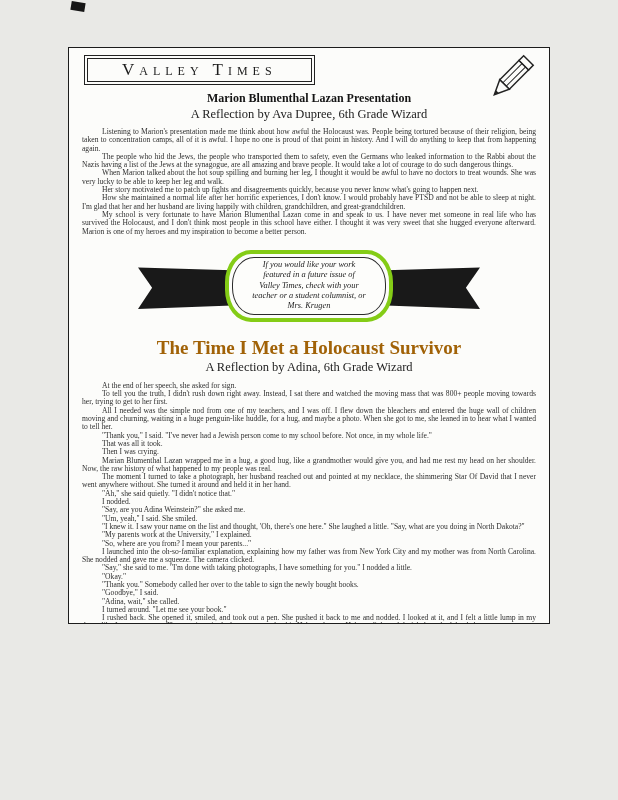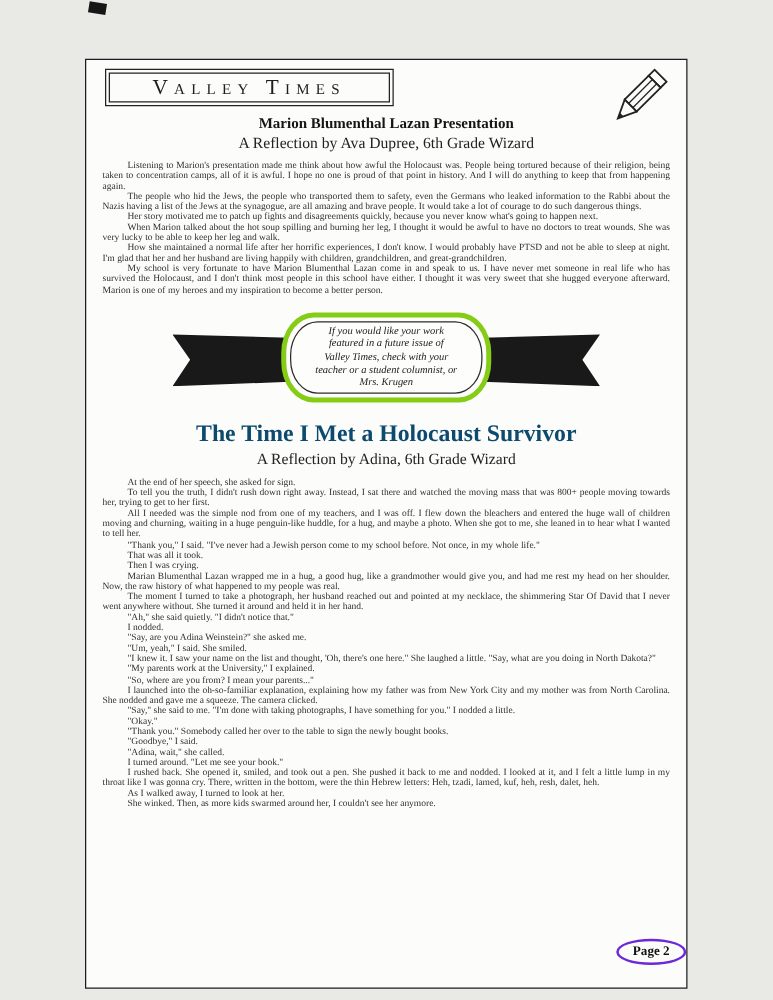--- a/index.html
+++ b/index.html
@@ -9,21 +9,21 @@
     background:#e9e9e6;
     font-family:"Liberation Serif", serif;
     color:#2a2a2a;
     overflow:hidden;
   }
   .speck {
     position:absolute; left:71px; top:2px; width:14px; height:9px;
     background:#161616; transform:rotate(9deg);
   }
   .page {
-    position:absolute; left:68px; top:47px; width:482px; height:744px;
+    position:absolute; left:68px; top:47px; width:482px; height:577px;
     background:#fcfcfa; border:1.5px solid #1c1c1c;
     padding:7px 13px 0 13px; overflow:hidden;
   }
   .masthead {
     display:inline-block; border:1px solid #222; padding:2px; margin-left:2px;
     background:#fcfcfa;
   }
   .masthead-inner {
     border:1px solid #222; padding:1px 34px; font-variant:small-caps;
     font-size:17px; letter-spacing:5px; color:#1d1d1d; white-space:nowrap;
@@ -43,21 +43,21 @@
   .banner-panel {
     position:absolute; left:50%; top:0; transform:translateX(-50%);
     width:168px; height:72px; background:#fdfdfb;
     border:4px solid #84cc16; border-radius:26px / 32px; padding:3px;
   }
   .banner-panel-inner {
     width:100%; height:100%; border:1px solid #2b2b2b; border-radius:22px / 27px;
     display:flex; flex-direction:column; justify-content:center;
     text-align:center; font-style:italic; font-size:8.4px; line-height:10.4px; color:#222;
   }
-  .title2 { text-align:center; font-size:19px; font-weight:bold; margin-top:15px; color:#0c4a6e; }
+  .title2 { text-align:center; font-size:19px; font-weight:bold; margin-top:15px; color:#a16207; }
   .article2 { margin-top:7px; }
   .page-badge {
     position:absolute; left:424px; top:703px; width:56px; height:21px;
     border:2px solid #6d28d9; border-radius:50%;
     display:flex; align-items:center; justify-content:center;
     font-size:10.5px; font-weight:bold; background:#fcfcfa; color:#111;
   }
 </style>
 </head>
 <body>
@@ -81,22 +81,22 @@
     </g>
   </svg>
 
   <h1 class="title1">Marion Blumenthal Lazan Presentation</h1>
   <div class="byline">A Reflection by Ava Dupree, 6th Grade Wizard</div>
 
   <div class="article">
 
   <p>Listening to Marion's presentation made me think about how awful the Holocaust was. People being tortured because of their religion, being taken to concentration camps, all of it is awful. I hope no one is proud of that point in history. And I will do anything to keep that from happening again.</p>
       <p>The people who hid the Jews, the people who transported them to safety, even the Germans who leaked information to the Rabbi about the Nazis having a list of the Jews at the synagogue, are all amazing and brave people. It would take a lot of courage to do such dangerous things.</p>
+      <p>When Marion talked about the hot soup spilling and burning her leg, I thought it would be awful to have no doctors to treat wounds. She was very lucky to be able to keep her leg and walk.</p>
       <p>Her story motivated me to patch up fights and disagreements quickly, because you never know what's going to happen next.</p>
-      <p>When Marion talked about the hot soup spilling and burning her leg, I thought it would be awful to have no doctors to treat wounds. She was very lucky to be able to keep her leg and walk.</p>
       <p>How she maintained a normal life after her horrific experiences, I don't know. I would probably have PTSD and not be able to sleep at night. I'm glad that her and her husband are living happily with children, grandchildren, and great-grandchildren.</p>
       <p>My school is very fortunate to have Marion Blumenthal Lazan come in and speak to us. I have never met someone in real life who has survived the Holocaust, and I don't think most people in this school have either. I thought it was very sweet that she hugged everyone afterward. Marion is one of my heroes and my inspiration to become a better person.</p>
     </div>
 
   <div class="banner">
     <div class="ribbon ribbon-left"></div>
     <div class="ribbon ribbon-right"></div>
     <div class="banner-panel">
       <div class="banner-panel-inner">
         <div>If you would like your work</div>

